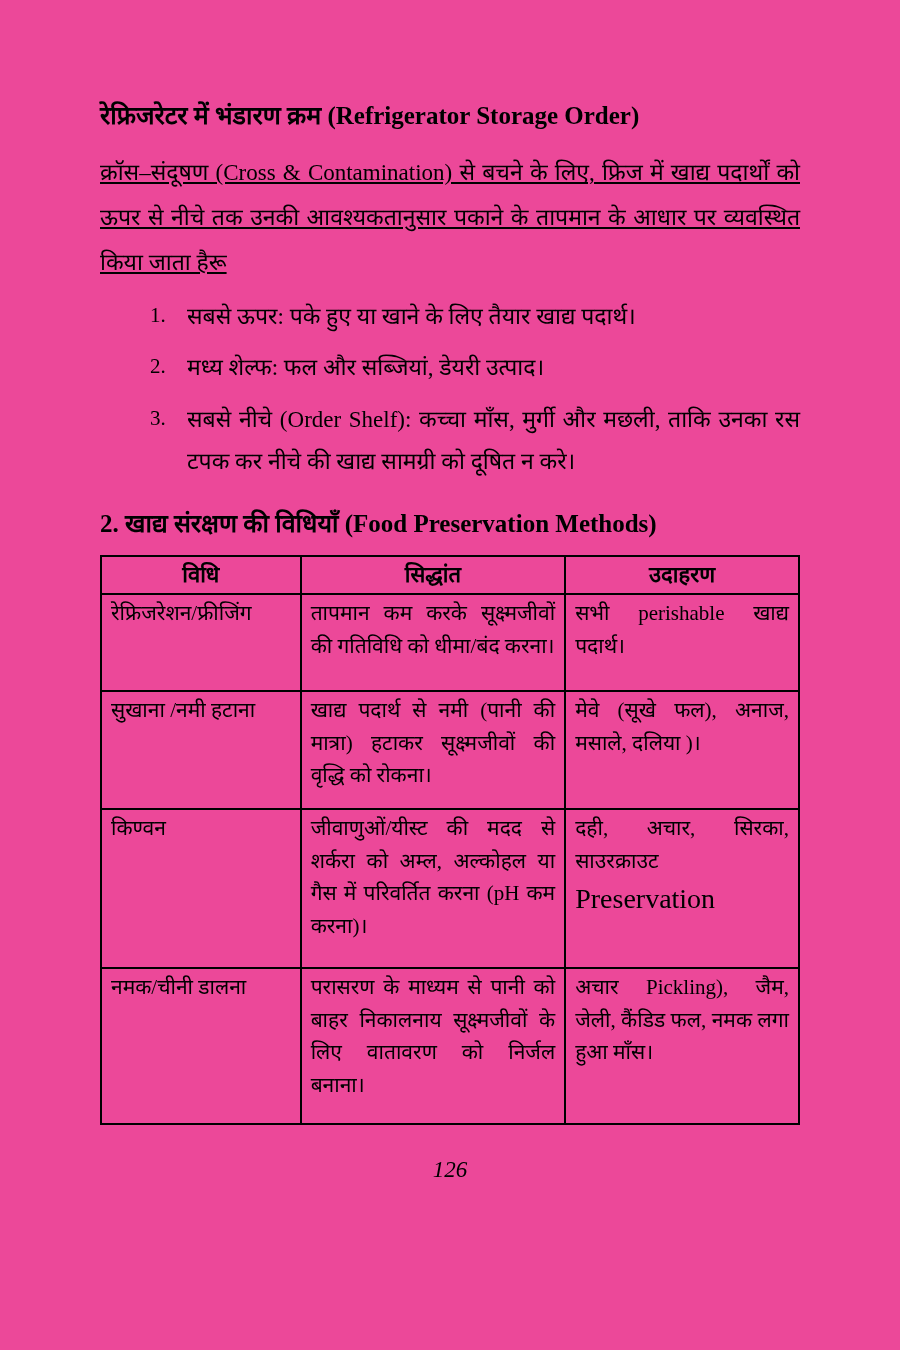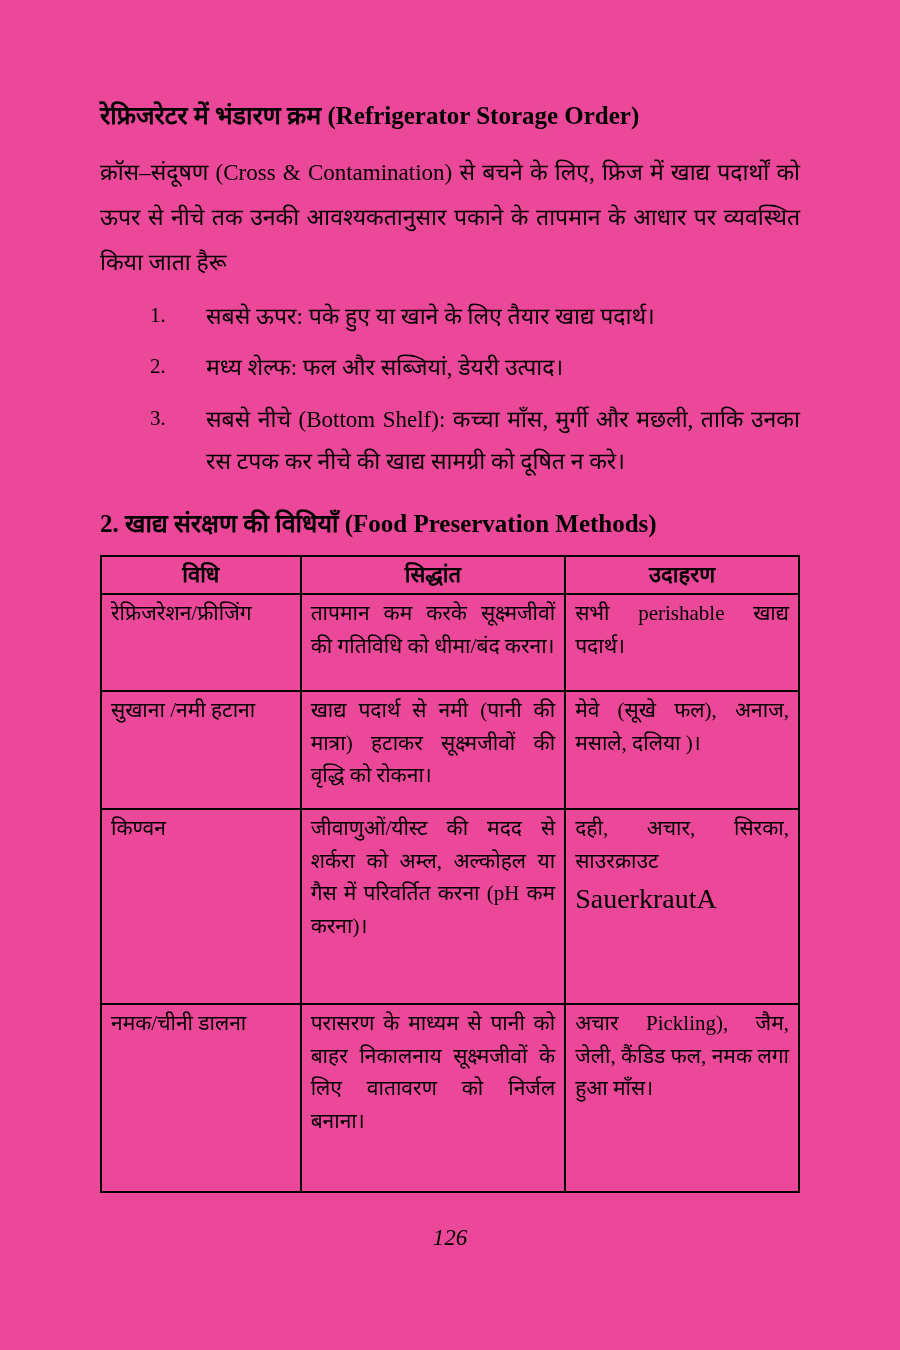--- a/index.html
+++ b/index.html
@@ -20,36 +20,36 @@
     font-weight: bold;
     line-height: 1.25;
     margin: 0 0 20px 0;
   }
   .section-heading.second { margin-top: 24px; margin-bottom: 16px; }
   .intro-para {
     font-size: 23px;
     line-height: 1.95;
     text-align: justify;
     margin: 0 0 10px 0;
+    text-decoration: underline;
   }
   .num-list { margin: 0 0 0 50px; padding: 0; }
   .num-list-item {
     display: flex;
     font-size: 23px;
     line-height: 1.85;
     margin-bottom: 9px;
   }
   .num-list-item .item-num {
     flex: 0 0 37px;
     font-size: 21px;
   }
   .num-list-item .item-text {
     flex: 1;
     text-align: justify;
-    margin-left: 19px;
   }
   .methods-table {
     width: 100%;
     border-collapse: collapse;
     table-layout: fixed;
     margin-top: 14px;
     font-size: 21px;
     line-height: 1.55;
   }
   .methods-table col.c1 { width: 28.6%; }
@@ -63,22 +63,22 @@
   .methods-table th {
     font-weight: bold;
     text-align: center;
     font-size: 22px;
     height: 30px;
     padding: 1px 4px;
   }
   .methods-table td { text-align: justify; margin-top: 20px; }
   .methods-table tr.row-1 { height: 97px; }
   .methods-table tr.row-2 { height: 118px; }
-  .methods-table tr.row-3 { height: 195px; }
-  .methods-table tr.row-4 { height: 188px; }
+  .methods-table tr.row-3 { height: 159px; }
+  .methods-table tr.row-4 { height: 156px; }
   .examples-large {
     font-family: "Liberation Serif", serif;
     font-size: 28px;
     line-height: 1.3;
     text-align: left;
     margin-top: 4px;
   }
   .examples-large:empty { display: none; }
   .page-footer {
     text-align: center;
@@ -100,21 +100,21 @@
     <div class="num-list-item">
       <span class="item-num">1.</span>
       <span class="item-text">सबसे ऊपर: पके हुए या खाने के लिए तैयार खाद्य पदार्थ।</span>
     </div>
     <div class="num-list-item">
       <span class="item-num">2.</span>
       <span class="item-text">मध्य शेल्फ: फल और सब्जियां, डेयरी उत्पाद।</span>
     </div>
     <div class="num-list-item">
       <span class="item-num">3.</span>
-      <span class="item-text">सबसे नीचे (Bottom Shelf): कच्चा माँस, मुर्गी और मछली, ताकि उनका रस टपक कर नीचे की खाद्य सामग्री को दूषित न करे।</span>
+      <span class="item-text">सबसे नीचे (Order Shelf): कच्चा माँस, मुर्गी और मछली, ताकि उनका रस टपक कर नीचे की खाद्य सामग्री को दूषित न करे।</span>
     </div>
   </div>
 
   <h1 class="section-heading second">2. खाद्य संरक्षण की विधियाँ (Food Preservation Methods)</h1>
 
 
   <table class="methods-table">
     <colgroup>
         <col class="c1">
         <col class="c2">
@@ -142,21 +142,21 @@
         <td>
           <span>मेवे (सूखे फल), अनाज, मसाले, दलिया )।</span>
           
         </td>
       </tr>
       <tr class="row-3">
         <td>किण्वन</td>
         <td>जीवाणुओं/यीस्ट की मदद से शर्करा को अम्ल, अल्कोहल या गैस में परिवर्तित करना (pH कम करना)।</td>
         <td>
           <span>दही, अचार, सिरका, साउरक्राउट</span>
-          <div class="examples-large">SauerkrautA</div>
+          <div class="examples-large">Preservation</div>
         </td>
       </tr>
       <tr class="row-4">
         <td>नमक/चीनी डालना</td>
         <td>परासरण के माध्यम से पानी को बाहर निकालनाय सूक्ष्मजीवों के लिए वातावरण को निर्जल बनाना।</td>
         <td>
           <span>अचार Pickling), जैम, जेली, कैंडिड फल, नमक लगा हुआ माँस।</span>
           
         </td>
       </tr>

